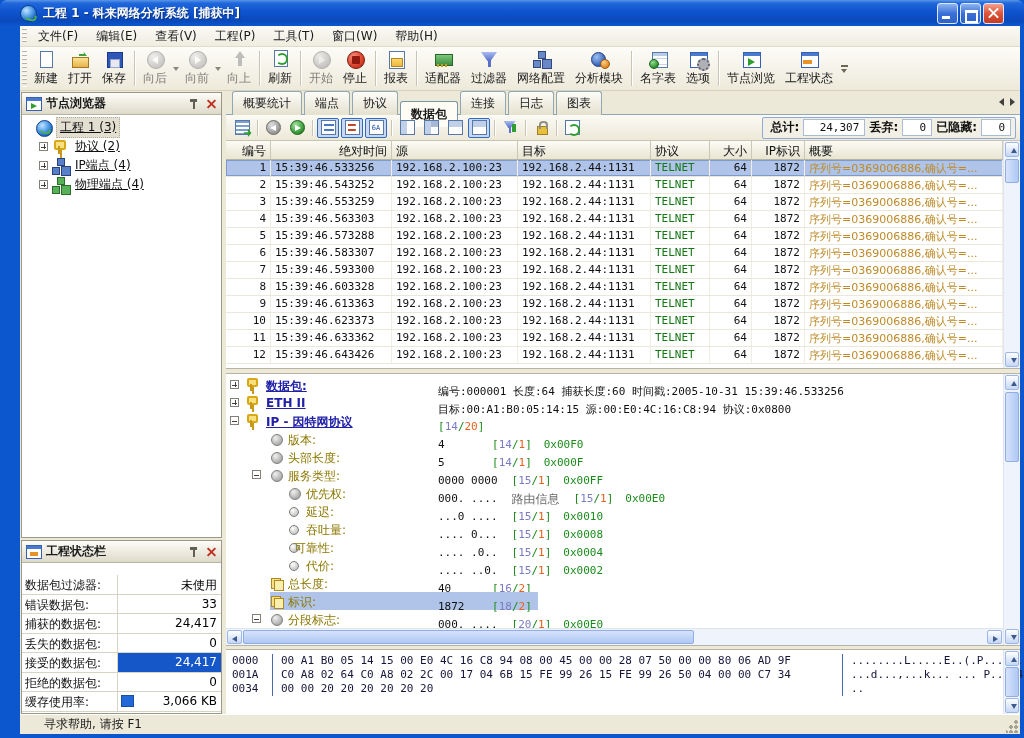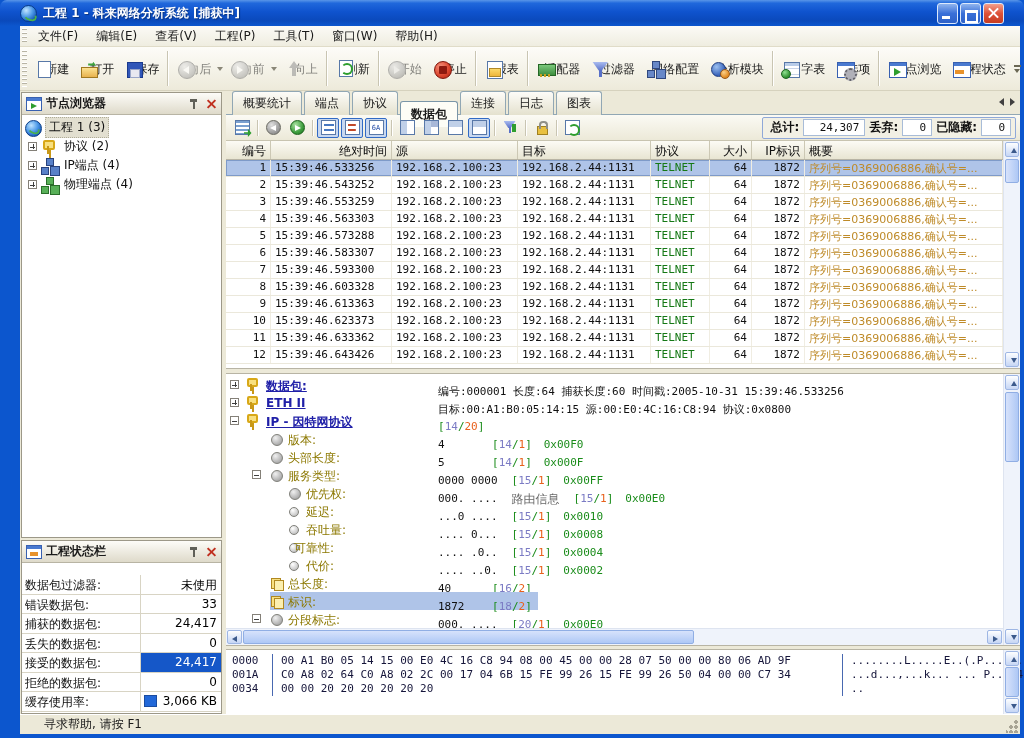--- a/index.html
+++ b/index.html
@@ -34,21 +34,21 @@
 
   .grip { width:5px; align-self:stretch; margin:2px 2px;
     background:repeating-linear-gradient(180deg,#fff 0 1px,#B8B4A4 1px 2px, transparent 2px 4px); flex:0 0 auto;}
 
   .menubar { height:21px; display:flex; align-items:center; background:linear-gradient(180deg,#FBFAF6,#EFEDE0);
     border-bottom:1px solid #E0DCC8; }
   .menu-item { padding:2px 9px; color:#1A1A1A; }
 
   .toolbar { height:44px; display:flex; align-items:stretch; background:linear-gradient(180deg,#FDFCF8,#EDEADA);
     border-bottom:1px solid #D6D2BE; padding:1px 0; }
-  .tb { display:flex; flex-direction:row; align-items:center; justify-content:flex-start;
+  .tb { display:flex; flex-direction:column; align-items:center; justify-content:flex-start;
     padding:2px 5px 1px; min-width:34px; }
   .tb .lbl { font-size:12px; color:#1A1A1A; white-space:nowrap; margin-top:1px; }
   .tb.disabled { filter:grayscale(1); opacity:.55; }
   .tsep { width:1px; background:#C9C5B2; margin:3px 3px; box-shadow:1px 0 0 #fff; }
   .ddarrow { width:0; height:0; border-left:3px solid transparent; border-right:3px solid transparent;
     border-top:4px solid #8A8778; align-self:center; margin:0 1px; }
   .overflow-chevron { align-self:center; width:9px; height:14px; position:relative; margin-left:2px;}
   .overflow-chevron::before{content:"";position:absolute;top:3px;left:1px;width:7px;height:2px;background:#6A6754;}
   .overflow-chevron::after{content:"";position:absolute;top:7px;left:1px;border-left:3.5px solid transparent;border-right:3.5px solid transparent;border-top:4px solid #6A6754;}
 
@@ -116,21 +116,21 @@
     background-image:linear-gradient(#4A7AD0 0 3px, transparent 3px); }
   .ph-icon::after { content:""; position:absolute; left:4px; top:5px; border-top:3px solid transparent; border-bottom:3px solid transparent; border-left:6px solid #2E9E2E; }
   .ph-icon.status::after { border:none; left:3px; top:6px; width:8px; height:4px; background:#E8922A; }
   .pin-icon { width:10px; height:12px; position:relative; margin-right:7px; }
   .pin-icon::before { content:""; position:absolute; left:1px; top:1px; width:7px; height:3px; background:#606058; }
   .pin-icon::after { content:""; position:absolute; left:4px; top:4px; width:2px; height:7px; background:#606058; }
   .close-x { width:11px; height:11px; position:relative; }
   .close-x::before, .close-x::after { content:""; position:absolute; left:0; top:4.5px; width:11px; height:2px; background:#C03020; }
   .close-x::before { transform:rotate(45deg); } .close-x::after { transform:rotate(-45deg); }
 
-  .tree { padding:3px 3px; font-size:12px; color:#101010; }
+  .tree { padding:3px 14px; font-size:12px; color:#101010;text-decoration:underline; }
   .tree-row { display:flex; align-items:center; height:19px; white-space:nowrap; }
   .tree-row .label { padding:1px 3px; }
   .tree-row.selected .label { background:#E2DFD0; border:1px dotted #B0AC98; }
   .exp { width:9px; height:9px; border:1px solid #848078; background:#fff; position:relative; flex:0 0 auto; margin:0 4px 0 3px; }
   .exp::before { content:""; position:absolute; left:1px; top:3.5px; width:5px; height:1px; background:#404040; }
   .exp.plus::after { content:""; position:absolute; left:3.5px; top:1px; width:1px; height:5px; background:#404040; }
   .ti { width:17px; height:16px; position:relative; flex:0 0 auto; margin-right:3px; }
   .ti-project::before { content:""; position:absolute; left:0; top:0; width:15px; height:15px; border-radius:50%;
     background:radial-gradient(circle at 35% 30%, #BFE4FF, #4D9AE8 45%, #0E4FAE 85%); border:1px solid #0A3C86; }
   .ti-project::after { content:""; position:absolute; left:3px; top:6px; width:8px; height:4px; border-radius:50%;
@@ -140,21 +140,21 @@
     box-shadow:2px 4px 0 -0px #C89818, 2px 7px 0 0 #C89818; }
   .ti-net::before { content:""; position:absolute; left:5px; top:0; width:6px; height:6px; background:#5880C8; border:1px solid #28427E; }
   .ti-net::after { content:""; position:absolute; left:0; top:9px; width:6px; height:6px; background:#5880C8; border:1px solid #28427E;
     box-shadow:10px 0 0 #5880C8, 10px 0 0 1px #28427E; }
   .ti-net.green::before { background:#58B058; border-color:#2A6E2A; }
   .ti-net.green::after { background:#58B058; border-color:#2A6E2A; box-shadow:10px 0 0 #58B058, 10px 0 0 1px #2A6E2A; }
 
   
   .stat-table { flex:1 1 auto; background:#fff; }
   .stat-row { display:flex; height:19.5px; border-bottom:1px solid #D8D4C4; align-items:stretch; }
-  .stat-label { width:119px; padding:2px 3px; border-right:1px solid #D8D4C4; color:#101010; white-space:nowrap; flex:0 0 auto;}
+  .stat-label { width:96px; padding:2px 3px; border-right:1px solid #D8D4C4; color:#101010; white-space:nowrap; flex:0 0 auto;}
   .stat-value { flex:1 1 auto; text-align:right; padding:2px 4px; white-space:nowrap; position:relative;}
   .stat-row.hl .stat-value { background:#1557C8; color:#fff; }
   .bar-chip { position:absolute; left:3px; top:3px; width:13px; height:12px; background:#2268D8; border:1px solid #1A4CA0; }
 
   
   .tabbar { height:24px; display:flex; align-items:flex-end; padding:3px 4px 0 6px; position:relative;
     border-bottom:1px solid #91A7B4; background:#ECE9D8;}
   .tab { padding:3px 10px 3px; margin-right:2px; border:1px solid #91A7B4; border-bottom:none;
     border-radius:3px 3px 0 0; background:linear-gradient(180deg,#FDFCF8,#E4E1CE); color:#1A1A1A; position:relative; top:1px; }
   .tab.active { background:#FDFDF6; font-weight:bold; padding-top:4px; top:12px; border-color:#7A96A8;

